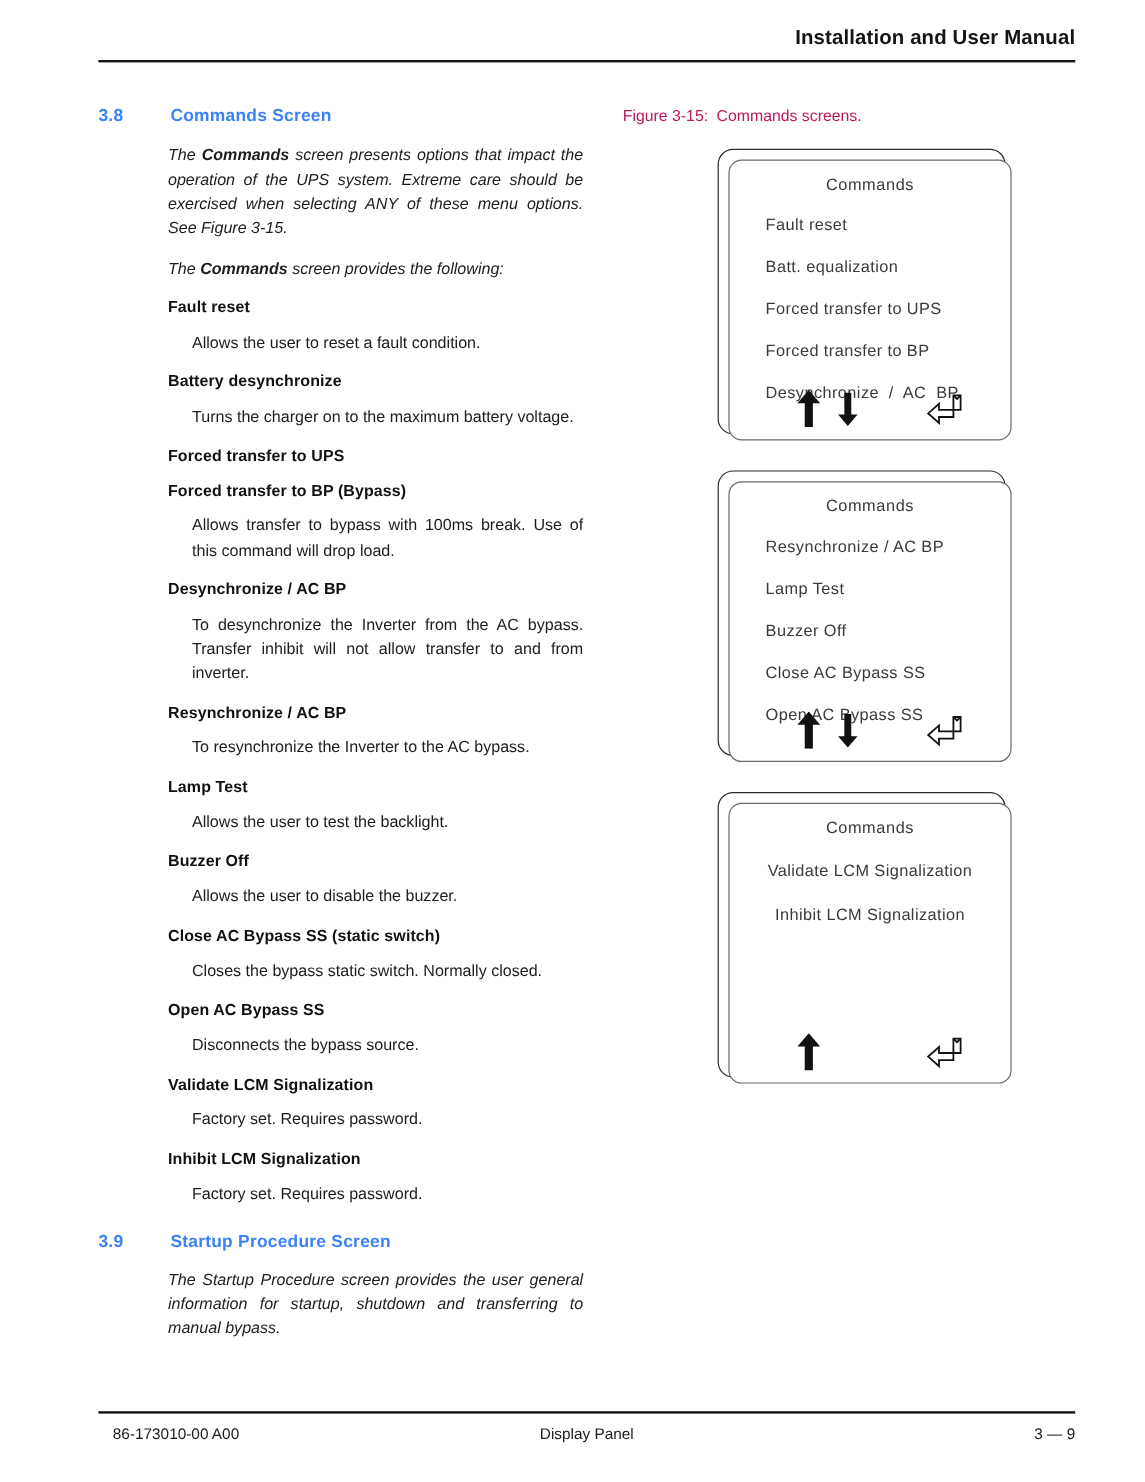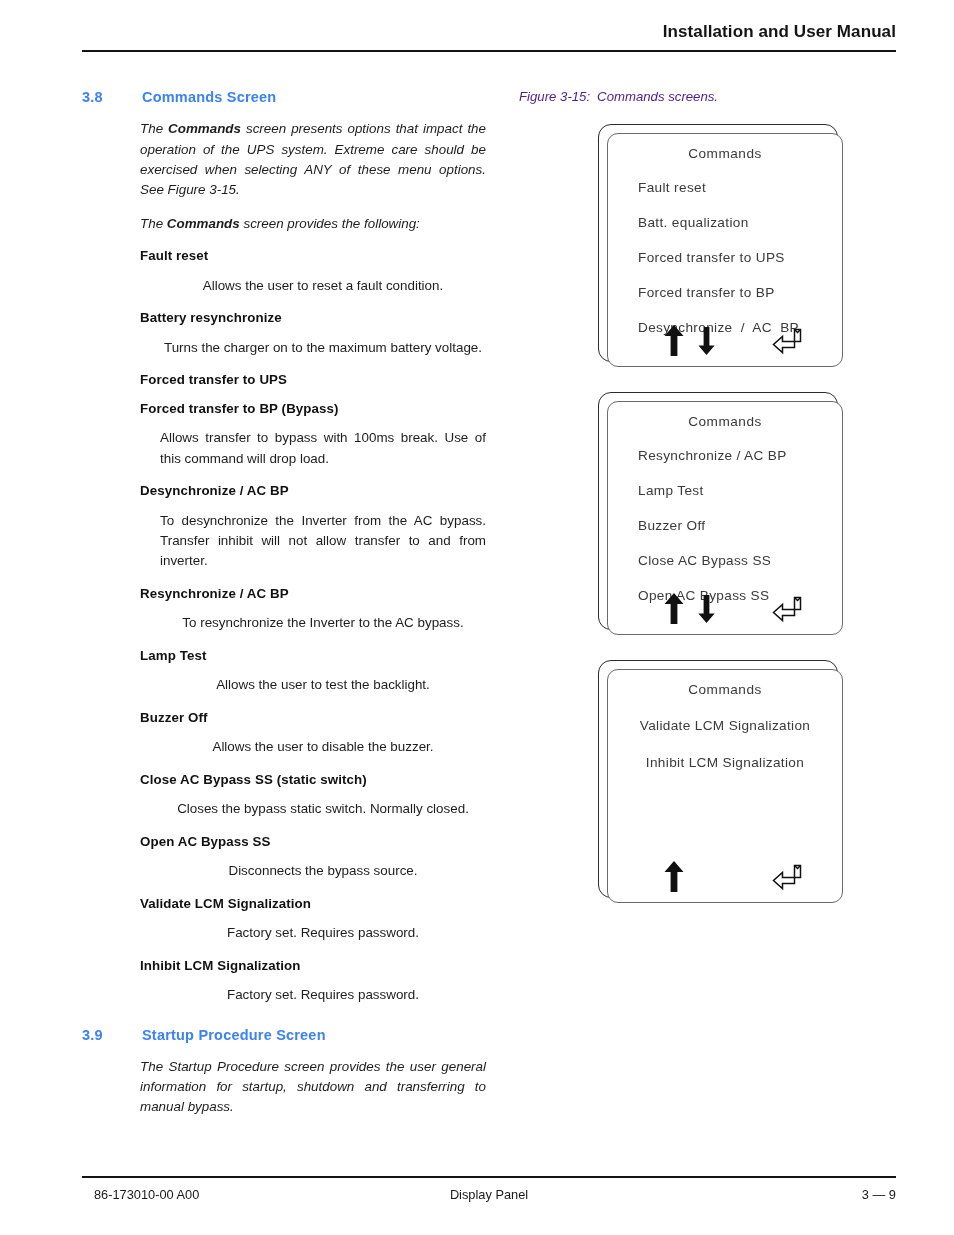--- a/index.html
+++ b/index.html
@@ -96,30 +96,29 @@
     line-height: 1.4;
     letter-spacing: 0.1px;
   }
   .def {
     margin: 0 0 13px 78px;
     font-size: 13.4px;
     line-height: 1.52;
     text-align: justify;
     color: #1d1d1d;
   }
-  .def.nojust { text-align: center; }
+  .def.nojust { text-align: left; }
 
   b.inline-b { font-weight: bold; }
 
   
   .fig-caption {
     margin: 0 0 18px 0;
     font-size: 13.2px;
-    font-style: italic;
-    color: #4c1d95;
+    color: #be185d;
     line-height: 1.4;
   }
   .fig-caption .fig-label { margin-right: 7px; }
 
   
   .lcd-panel {
     position: relative;
     width: 248px;
     height: 246px;
     margin: 0 0 22px 79px;
@@ -240,21 +239,21 @@
       <span class="sec-title">Commands Screen</span>
     </h2>
 
     <p class="para"><span>The </span><b class="inline-b">Commands</b><span> screen presents options that impact the operation of the UPS system. Extreme care should be exercised when selecting ANY of these menu options. See Figure 3-15.</span></p>
 
     <p class="para"><span>The </span><b class="inline-b">Commands</b><span> screen provides the following:</span></p>
 
     <h3 class="term">Fault reset</h3>
     <p class="def nojust">Allows the user to reset a fault condition.</p>
 
-    <h3 class="term">Battery resynchronize</h3>
+    <h3 class="term">Battery desynchronize</h3>
     <p class="def nojust">Turns the charger on to the maximum battery voltage.</p>
 
     <h3 class="term">Forced transfer to UPS</h3>
 
     <h3 class="term">Forced transfer to BP (Bypass)</h3>
     <p class="def">Allows transfer to bypass with 100ms break. Use of this command will drop load.</p>
 
     <h3 class="term">Desynchronize / AC BP</h3>
     <p class="def">To desynchronize the Inverter from the AC bypass. Transfer inhibit will not allow transfer to and from inverter.</p>
 

